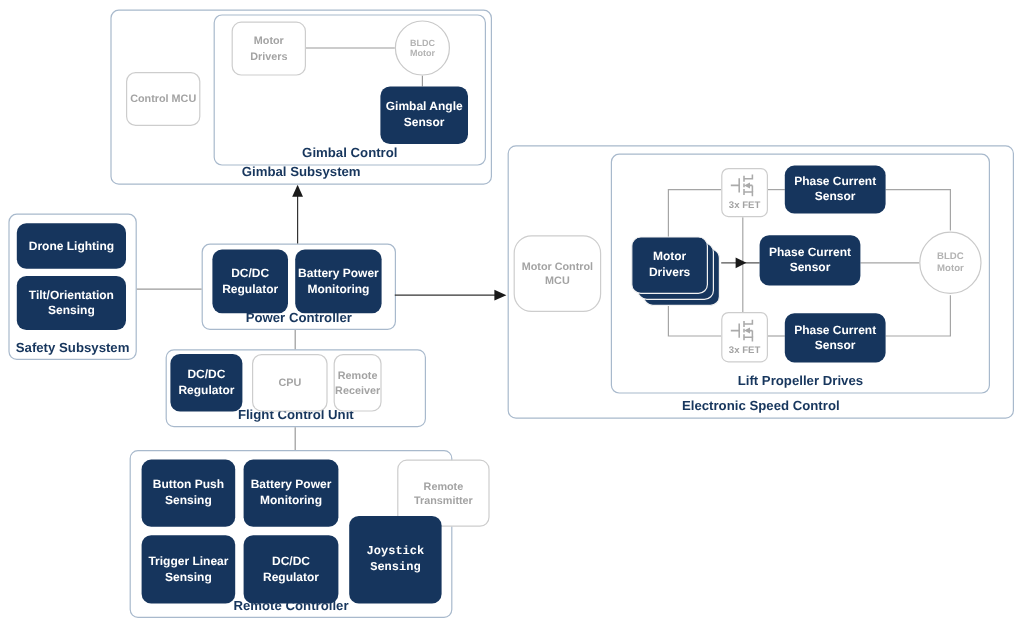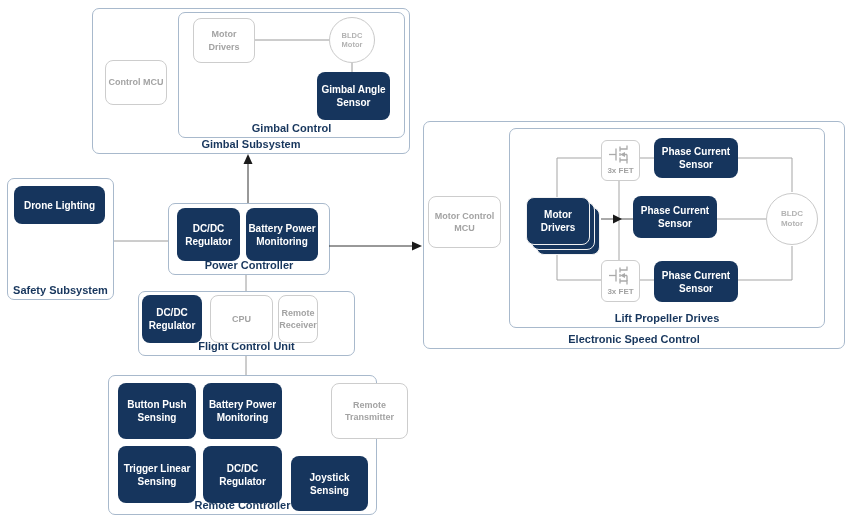--- a/index.html
+++ b/index.html
@@ -97,36 +97,37 @@
     <path d="M717,219 H766" stroke="#a5a5a5" stroke-width="1" fill="none"></path>
     <path d="M738,280 H792 V246" stroke="#a5a5a5" stroke-width="1" fill="none"></path>
   </svg>
 
   <div class="blk ghost" style="left:105px;top:60px;width:62px;height:45px;">Control MCU</div>
   <div class="blk ghost" style="left:193px;top:18px;width:62px;height:45px;">Motor Drivers</div>
   <div class="circle" style="left:329px;top:17px;width:46px;height:46px;">BLDC Motor</div>
   <div class="blk navy" style="left:317px;top:72px;width:73px;height:48px;">Gimbal Angle Sensor</div>
 
   <div class="blk navy" style="left:14px;top:186px;width:91px;height:38px;">Drone Lighting</div>
+  <div class="blk navy" style="left:14px;top:230px;width:91px;height:45px;">Tilt/Orientation Sensing</div>
 
   <div class="blk navy" style="left:177px;top:208px;width:63px;height:53px;">DC/DC Regulator</div>
   <div class="blk navy" style="left:246px;top:208px;width:72px;height:53px;">Battery Power Monitoring</div>
 
   <div class="blk navy" style="left:142px;top:295px;width:60px;height:48px;">DC/DC Regulator</div>
   <div class="blk ghost" style="left:210px;top:295px;width:63px;height:48px;">CPU</div>
   <div class="blk ghost" style="left:278px;top:295px;width:40px;height:48px;">Remote Receiver</div>
 
   <div class="blk navy" style="left:118px;top:383px;width:78px;height:56px;">Button Push Sensing</div>
   <div class="blk navy" style="left:203px;top:383px;width:79px;height:56px;">Battery Power Monitoring</div>
   <div class="blk ghost" style="left:291px;top:383px;width:77px;height:56px;margin-left:40px;">Remote Transmitter</div>
   <div class="blk navy" style="left:118px;top:446px;width:78px;height:57px;">Trigger Linear Sensing</div>
   <div class="blk navy" style="left:203px;top:446px;width:79px;height:57px;">DC/DC Regulator</div>
-  <div class="blk navy" style="left:291px;top:456px;width:77px;height:55px;">Joystick Sensing</div>
+  <div class="blk navy" style="left:291px;top:430px;width:77px;height:73px;font-family:Liberation Mono, monospace;">Joystick Sensing</div>
 
-  <div class="blk ghost" style="left:428px;top:196px;width:73px;height:52px;">Motor Control MCU</div>
+  <div class="blk ghost" style="left:428px;top:196px;width:73px;height:64px;border-radius:15px;">Motor Control MCU</div>
 
   <div class="stack" style="left:526px;top:197px;width:64px;height:48px;">
     <div class="stack-layer" style="transform:translate(10px,10px);"></div>
     <div class="stack-layer" style="transform:translate(5px,5px);"></div>
     <div class="stack-layer">Motor Drivers</div>
   </div>
 
   <div class="blk ghost fet" style="left:601px;top:140px;width:39px;height:41px;">
     <svg width="26" height="21" viewBox="0 0 26 21">
       <g stroke="#aaaaaa" stroke-width="1.3" fill="none">

